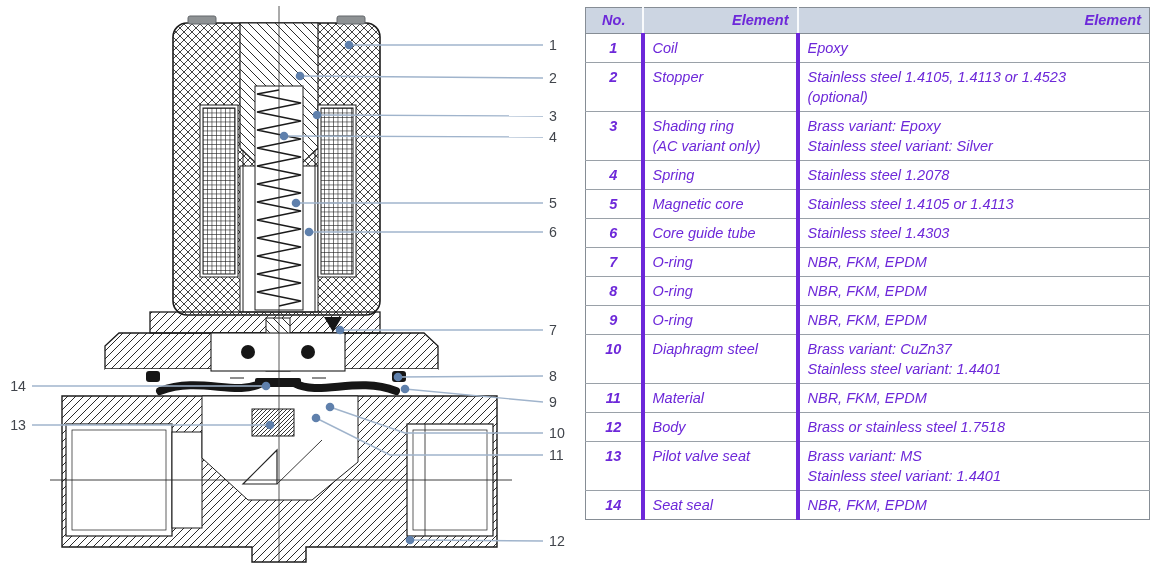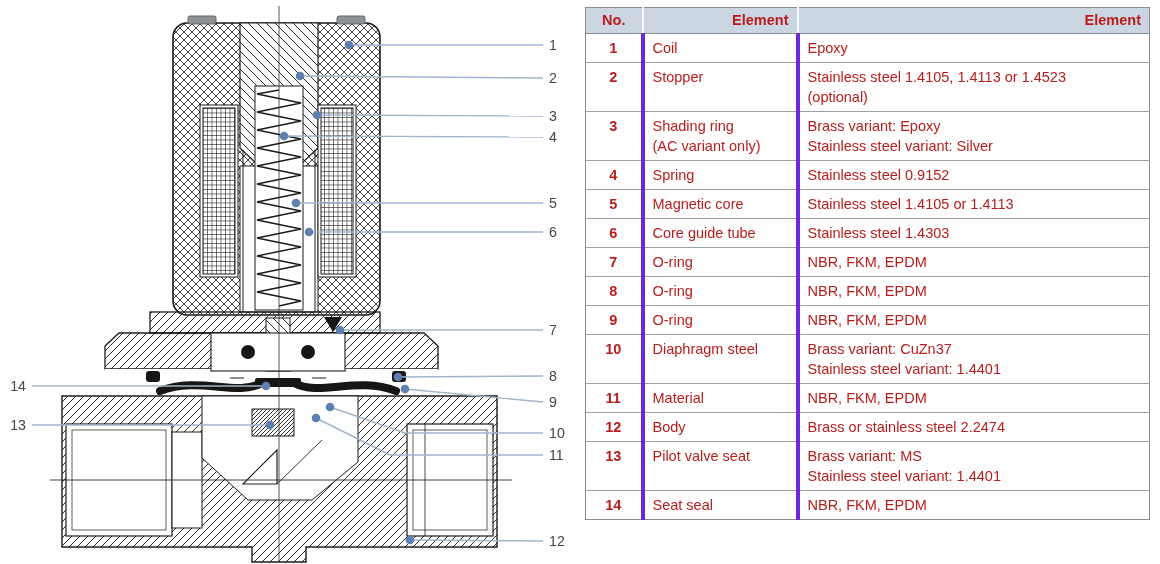--- a/index.html
+++ b/index.html
@@ -1,19 +1,19 @@
 <!DOCTYPE html>
 <html><head>
 <meta charset="utf-8">
 <style>
   html,body{margin:0;padding:0;background:#ffffff;}
   body{width:1160px;height:564px;font-family:"Liberation Sans",sans-serif;display:flex;overflow:hidden;}
   .diagram-pane{width:585px;height:564px;flex:0 0 auto;}
   .table-pane{flex:0 0 auto;padding-top:7px;}
-  table.parts{border-collapse:collapse;width:564px;table-layout:fixed;font-size:14.5px;color:#b91c1c;border:1.5px solid #868d95;}
+  table.parts{border-collapse:collapse;width:564px;table-layout:fixed;font-size:14.5px;color:#6d28d9;border:1.5px solid #868d95;font-style:italic;}
   table.parts th{background:#ccd5e2;text-align:right;padding:3px 8px;font-weight:bold;border-bottom:1.2px solid #868d95;line-height:1.3;}
   table.parts th + th{border-left:2px solid #f8fafc;}
   table.parts td{border-top:1px solid #9aa1a8;border-left:4px solid #6d28d9;padding:4px 8px;vertical-align:top;white-space:pre-line;line-height:1.38;}
   table.parts td:first-child{border-left:none;font-weight:bold;text-align:center;}
   table.parts th:first-child{text-align:center;}
   svg text.callout{font-family:"Liberation Sans",sans-serif;font-size:14.2px;fill:#41454c;}
 </style>
 </head>
 <body>
 
@@ -199,21 +199,21 @@
         <tr>
           <td>3</td>
           <td>Shading ring
 (AC variant only)</td>
           <td>Brass variant: Epoxy
 Stainless steel variant: Silver</td>
         </tr>
         <tr>
           <td>4</td>
           <td>Spring</td>
-          <td>Stainless steel 0.9152</td>
+          <td>Stainless steel 1.2078</td>
         </tr>
         <tr>
           <td>5</td>
           <td>Magnetic core</td>
           <td>Stainless steel 1.4105 or 1.4113</td>
         </tr>
         <tr>
           <td>6</td>
           <td>Core guide tube</td>
           <td>Stainless steel 1.4303</td>
@@ -240,21 +240,21 @@
 Stainless steel variant: 1.4401</td>
         </tr>
         <tr>
           <td>11</td>
           <td>Material</td>
           <td>NBR, FKM, EPDM</td>
         </tr>
         <tr>
           <td>12</td>
           <td>Body</td>
-          <td>Brass or stainless steel 2.2474</td>
+          <td>Brass or stainless steel 1.7518</td>
         </tr>
         <tr>
           <td>13</td>
           <td>Pilot valve seat</td>
           <td>Brass variant: MS
 Stainless steel variant: 1.4401</td>
         </tr>
         <tr>
           <td>14</td>
           <td>Seat seal</td>

